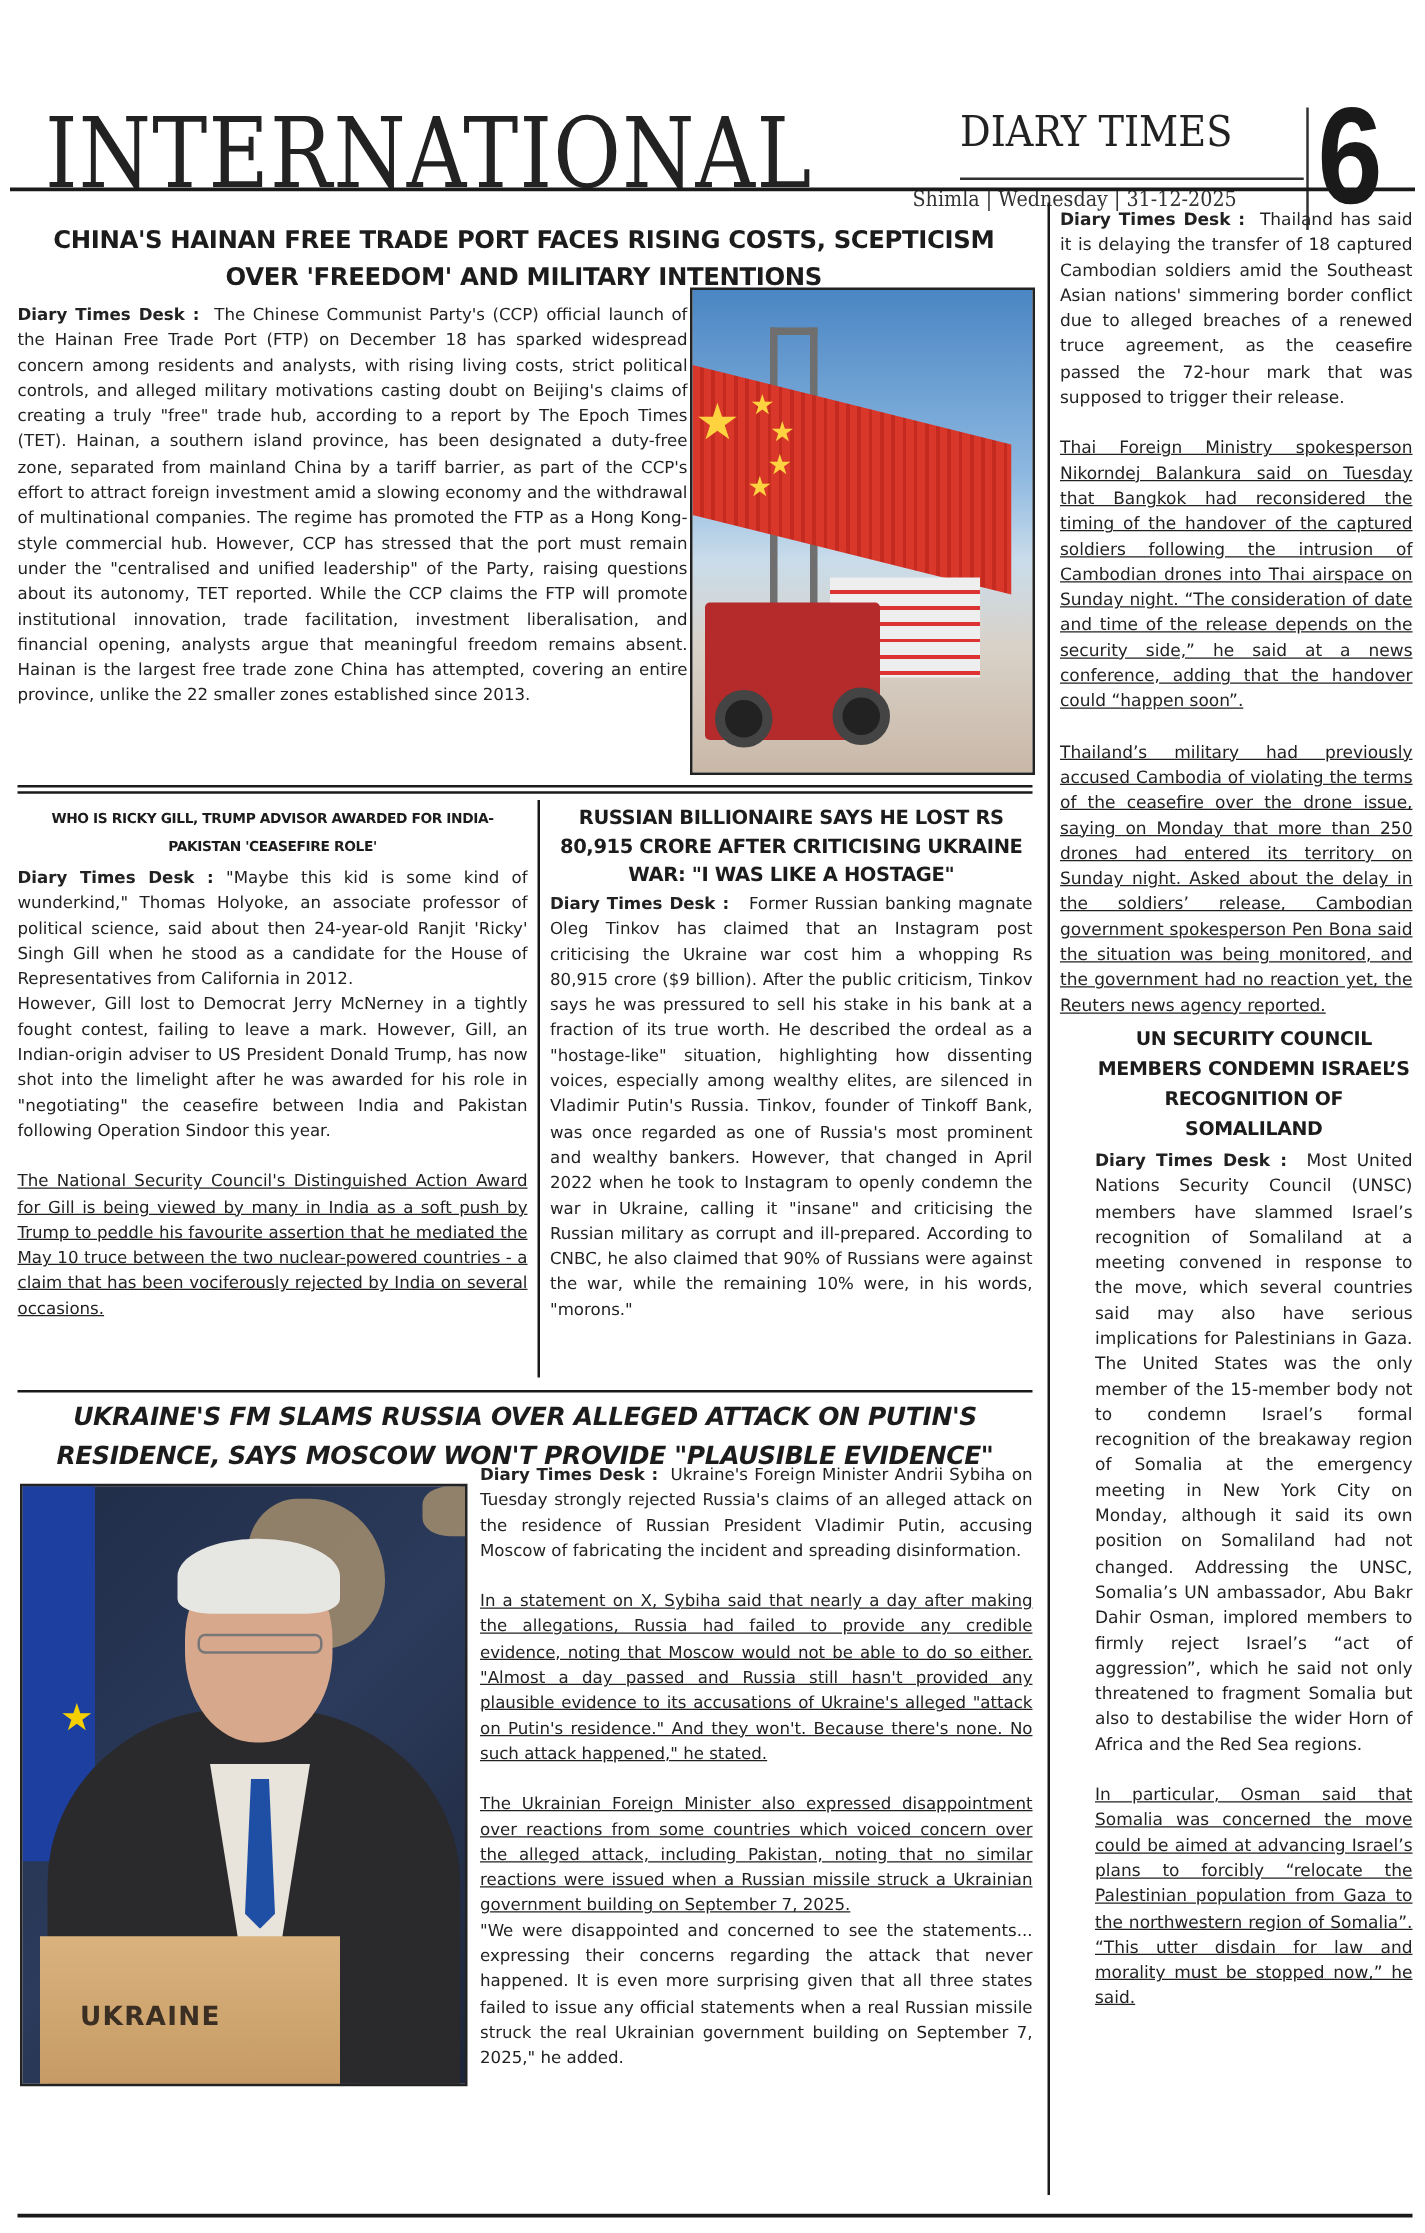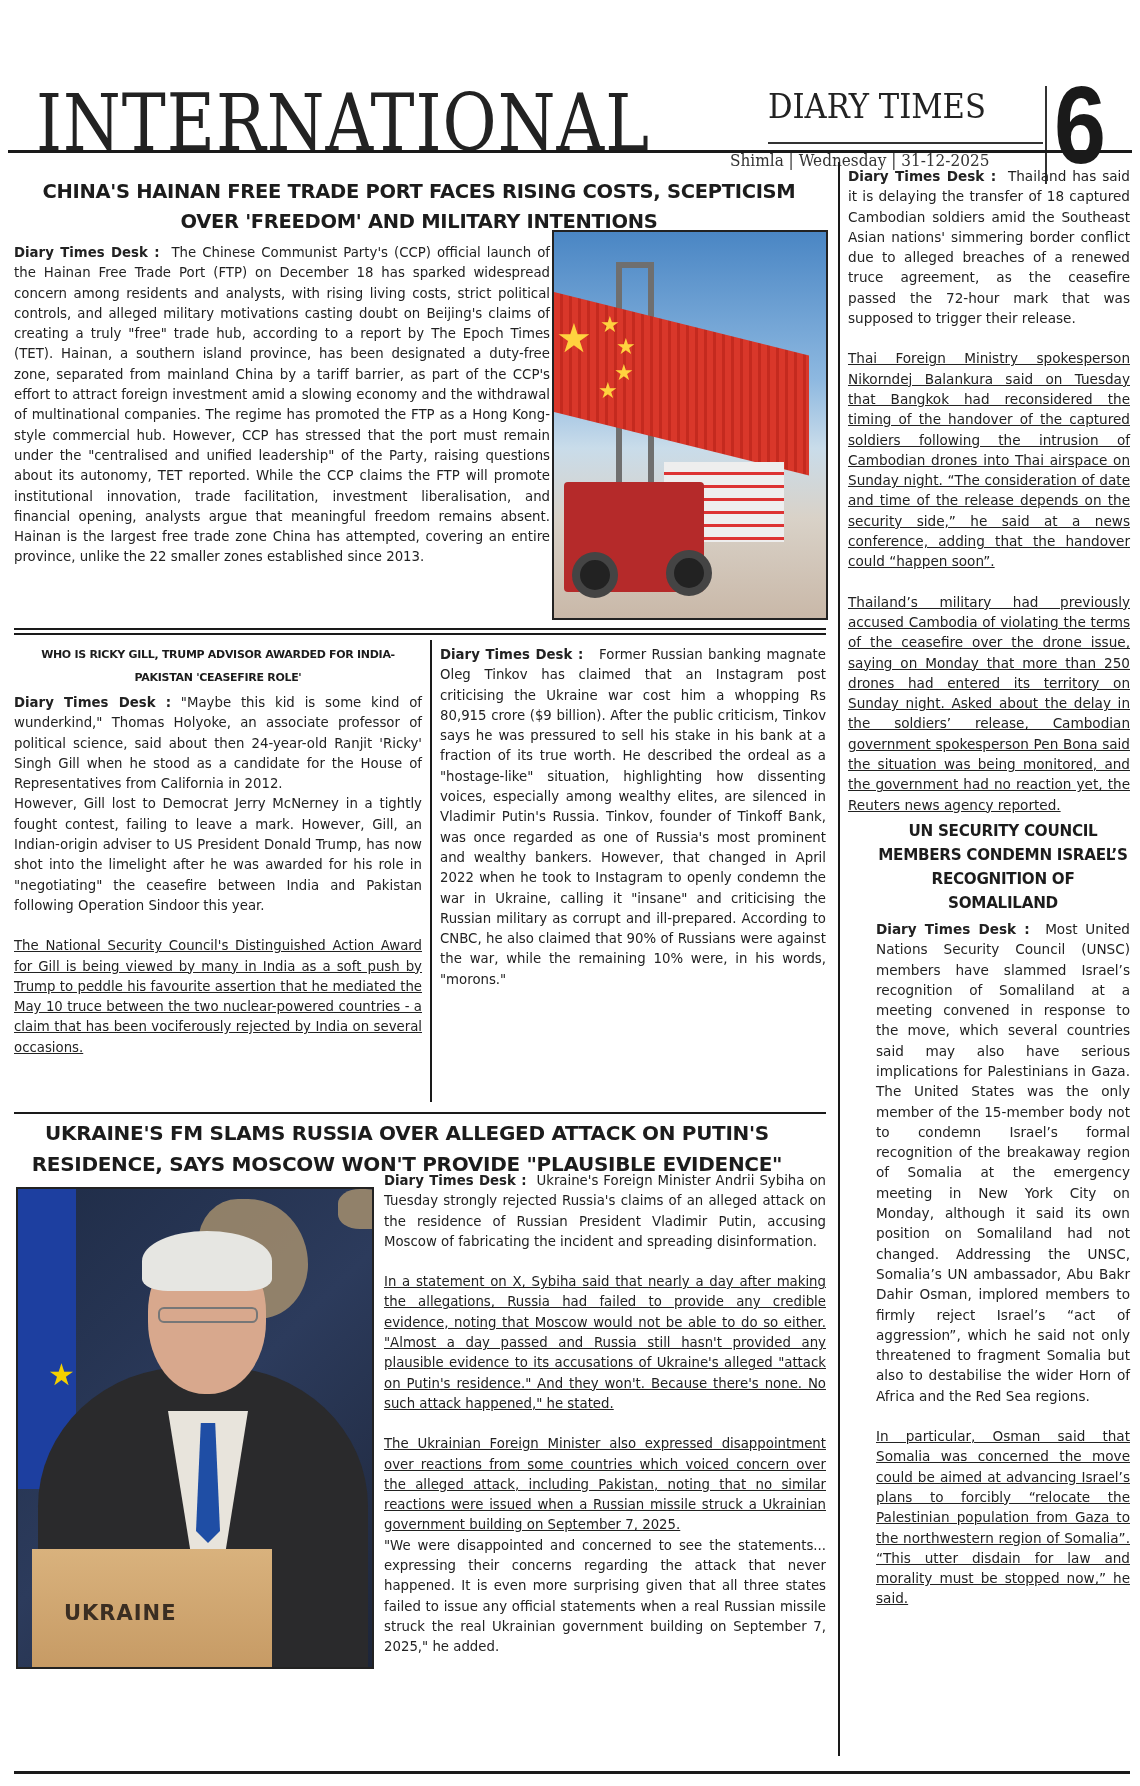--- a/index.html
+++ b/index.html
@@ -52,21 +52,21 @@
   .mid-vrule { position: absolute; left: 430px; top: 640px; width: 2px; height: 462px; background: #1a1a1a; }
 
   
   #a-tinkov { position: absolute; left: 440px; top: 643px; width: 386px; }
   #a-tinkov .headline { font-size: 15.6px; line-height: 23px; }
   #a-tinkov .body { margin-top: 2px; }
 
   .mid-hrule { position: absolute; left: 14px; top: 1112px; width: 812px; height: 2px; background: #1a1a1a; }
 
   
-  #a-ukraine-head { position: absolute; left: 1px; top: 1118px; width: 812px; }
+  #a-ukraine-head { position: absolute; left: 14px; top: 1118px; width: 812px; font-style: italic; }
   #a-ukraine-head .headline { font-size: 20px; line-height: 31px; }
   .ukraine-photo { position: absolute; left: 16px; top: 1187px; width: 358px; height: 482px; border: 2px solid #222; overflow: hidden;
     background: linear-gradient(135deg, #1f2c47 0%, #2c3b5c 50%, #1d2538 100%); }
   .map-land { position: absolute; background: #b49a70; opacity: 0.75; border-radius: 40% 60% 50% 40%; }
   .eu-flag { position: absolute; left: 0; top: 0; width: 58px; height: 300px; background: #1d3fa0; }
   .eu-star { position: absolute; left: 30px; top: 168px; color: #f4d000; font-size: 30px; }
   .person-suit { position: absolute; left: 20px; top: 178px; width: 330px; height: 310px; background: #2a2a2c; border-radius: 45% 45% 0 0; }
   .person-shirt { position: absolute; left: 150px; top: 222px; width: 80px; height: 150px; background: #e8e4dc; clip-path: polygon(0 0, 100% 0, 70% 100%, 30% 100%); }
   .person-tie { position: absolute; left: 178px; top: 234px; width: 24px; height: 120px; background: #1f4ea5; clip-path: polygon(20% 0, 80% 0, 100% 90%, 50% 100%, 0 90%); }
   .person-head { position: absolute; left: 130px; top: 55px; width: 118px; height: 150px; background: #d8a88d; border-radius: 45% 45% 48% 48%; }
@@ -138,20 +138,21 @@
   <h3 class="headline">WHO IS RICKY GILL, TRUMP ADVISOR AWARDED FOR INDIA-PAKISTAN 'CEASEFIRE ROLE'</h3>
   <div class="body">
     <p><span class="byline">Diary Times Desk :</span> <span>"Maybe this kid is some kind of wunderkind," Thomas Holyoke, an associate professor of political science, said about then 24-year-old Ranjit 'Ricky' Singh Gill when he stood as a candidate for the House of Representatives from California in 2012.</span></p>
     <p>However, Gill lost to Democrat Jerry McNerney in a tightly fought contest, failing to leave a mark. However, Gill, an Indian-origin adviser to US President Donald Trump, has now shot into the limelight after he was awarded for his role in "negotiating" the ceasefire between India and Pakistan following Operation Sindoor this year.</p>
     <p class="gap">The National Security Council's Distinguished Action Award for Gill is being viewed by many in India as a soft push by Trump to peddle his favourite assertion that he mediated the May 10 truce between the two nuclear-powered countries - a claim that has been vociferously rejected by India on several occasions.</p>
   </div>
 </div>
 <div class="mid-vrule"></div>
 
 <div id="a-tinkov">
+  <h3 class="headline">RUSSIAN BILLIONAIRE SAYS HE LOST RS 80,915 CRORE AFTER CRITICISING UKRAINE WAR: "I WAS LIKE A HOSTAGE"</h3>
   <div class="body">
     <p><span class="byline">Diary Times Desk :</span>&nbsp;&nbsp; <span>Former Russian banking magnate Oleg Tinkov has claimed that an Instagram post criticising the Ukraine war cost him a whopping Rs 80,915 crore ($9 billion). After the public criticism, Tinkov says he was pressured to sell his stake in his bank at a fraction of its true worth. He described the ordeal as a "hostage-like" situation, highlighting how dissenting voices, especially among wealthy elites, are silenced in Vladimir Putin's Russia. Tinkov, founder of Tinkoff Bank, was once regarded as one of Russia's most prominent and wealthy bankers. However, that changed in April 2022 when he took to Instagram to openly condemn the war in Ukraine, calling it "insane" and criticising the Russian military as corrupt and ill-prepared. According to CNBC, he also claimed that 90% of Russians were against the war, while the remaining 10% were, in his words, "morons."</span></p>
   </div>
 </div>
 
 <div class="mid-hrule"></div>
 
 <div id="a-ukraine-head">
   <h2 class="headline">UKRAINE'S FM SLAMS RUSSIA OVER ALLEGED ATTACK ON PUTIN'S RESIDENCE, SAYS MOSCOW WON'T PROVIDE "PLAUSIBLE EVIDENCE"</h2>
 </div>

